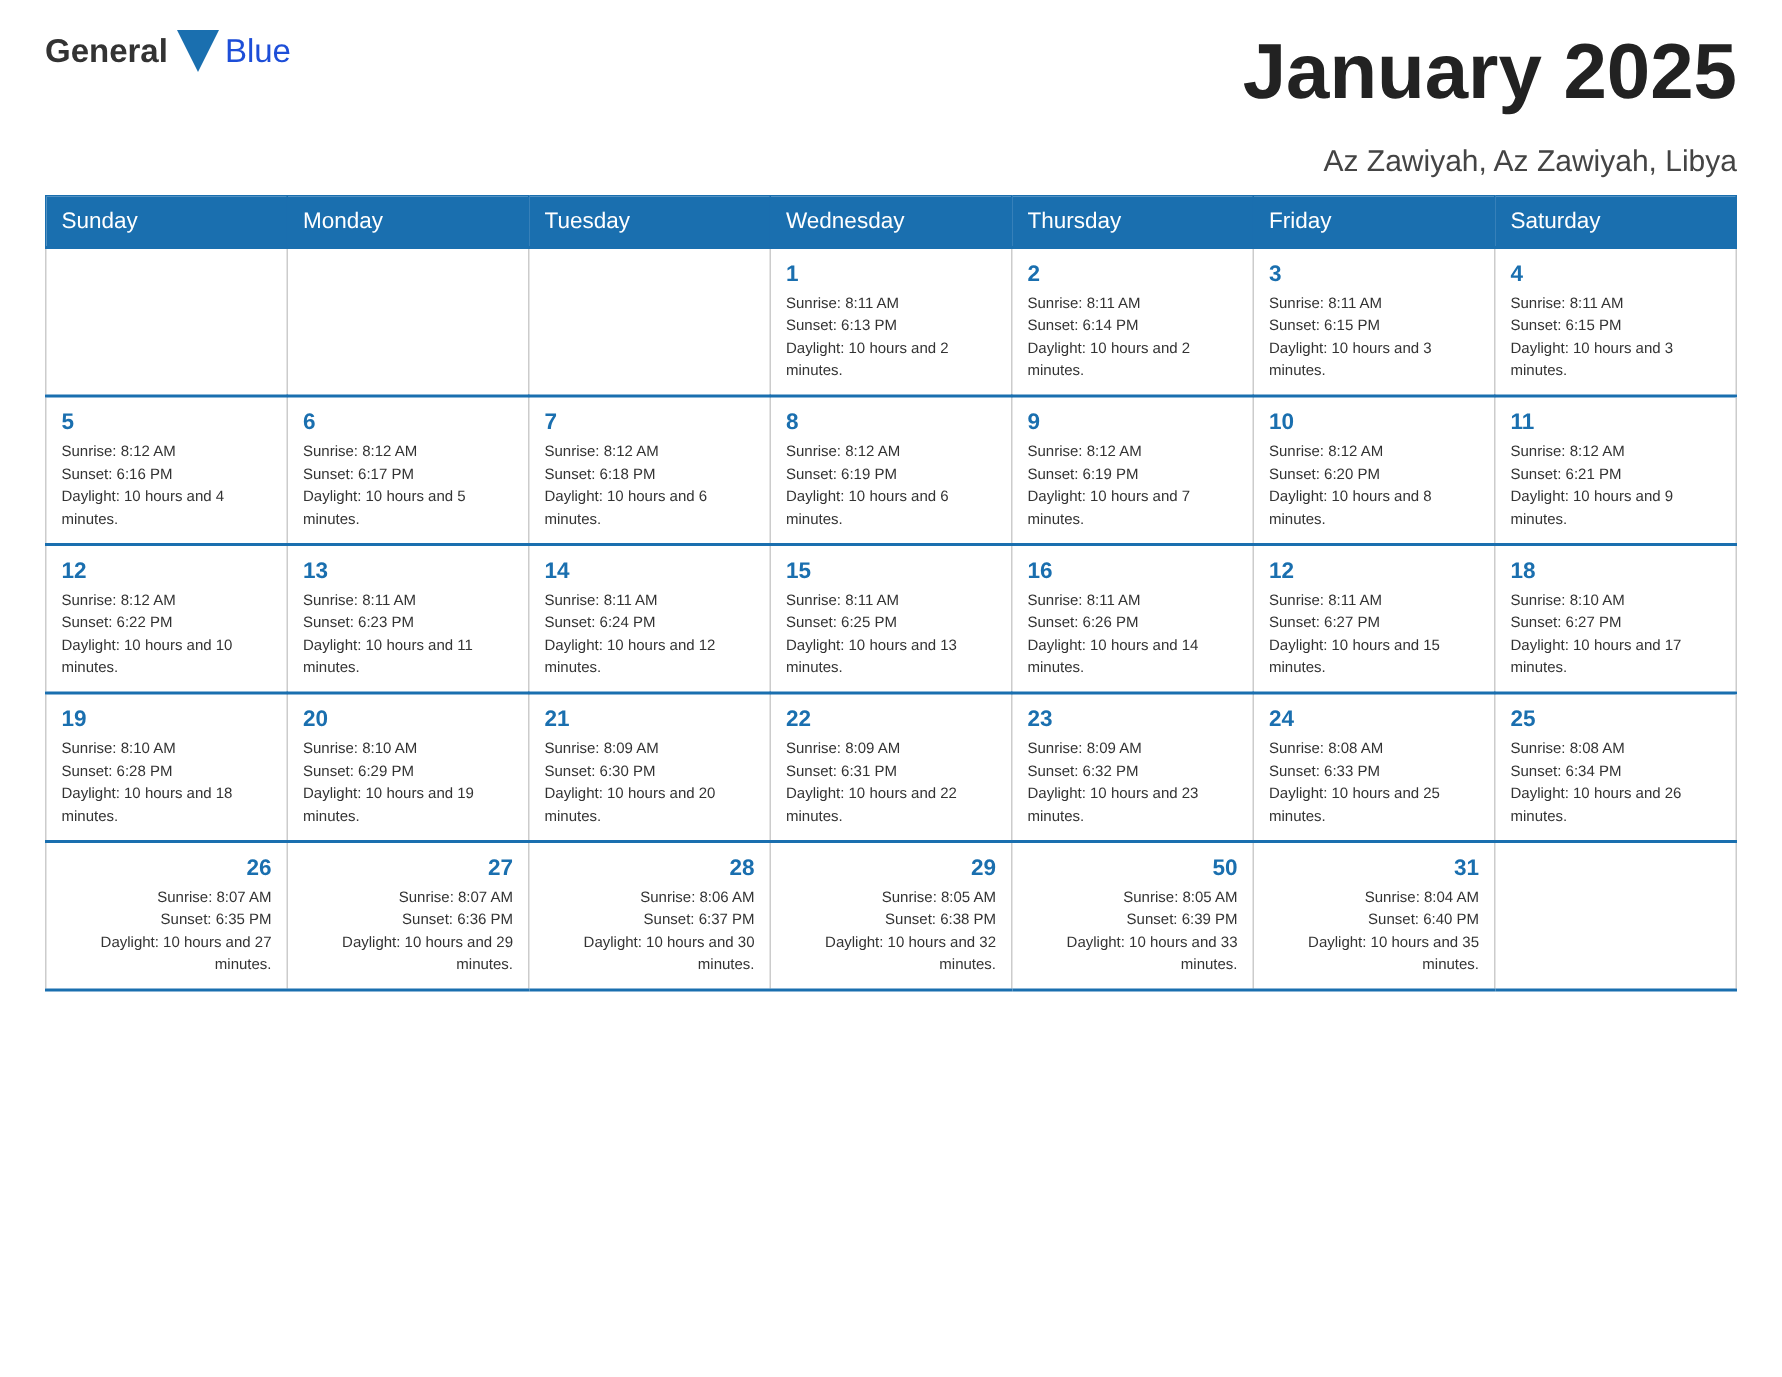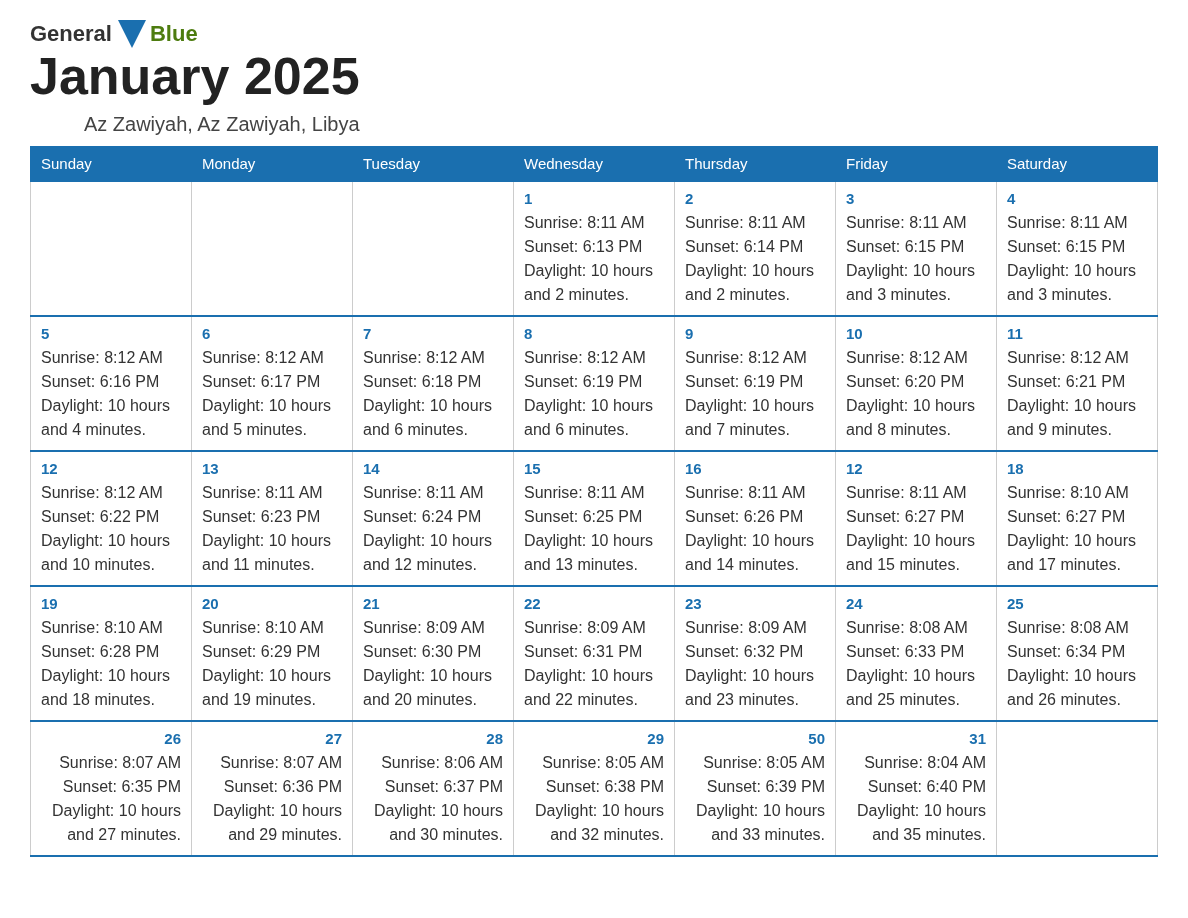--- a/index.html
+++ b/index.html
@@ -8,55 +8,54 @@
       background: #fff;
       padding: 20px 30px;
       width: 1188px;
       min-height: 918px;
     }
     .header {
       display: flex;
       justify-content: space-between;
       align-items: flex-start;
       margin-bottom: 10px;
-      flex-direction: column;
     }
     .logo {
       display: flex;
       align-items: center;
       gap: 4px;
     }
     .logo-text-general {
       font-size: 22px;
       font-weight: bold;
       color: #333;
     }
     .logo-text-blue {
       font-size: 22px;
-      font-weight: bold;
-      color: #4d7c0f;
+      font-weight: normal;
+      color: #1d4ed8;
     }
     .logo-icon {
       width: 28px;
       height: 28px;
       margin-left: 2px;
     }
     .title-section {
       text-align: right;
     }
     .month-title {
       font-size: 52px;
       font-weight: bold;
       color: #222;
       line-height: 1.1;
     }
     .location-title {
       font-size: 20px;
       color: #444;
-      margin-top: 8px;
+      margin-top: 20px;
       text-align: right;
     }
     .calendar {
       width: 100%;
       border-collapse: collapse;
       margin-top: 8px;
     }
     .calendar th {
       background-color: #1a6faf;
       color: #fff;
@@ -77,21 +76,21 @@
       color: #333;
     }
     .day-number {
       font-size: 15px;
       font-weight: bold;
       color: #1a6faf;
       display: block;
       margin-bottom: 4px;
     }
     .day-info {
-      font-size: 16px;
+      font-size: 10px;
       color: #333;
       line-height: 1.5;
     }
     .empty-cell {
       background: #fff;
     }
     tr:last-child td {
       border-bottom: 2px solid #1a6faf;
       text-align: right;
     }

